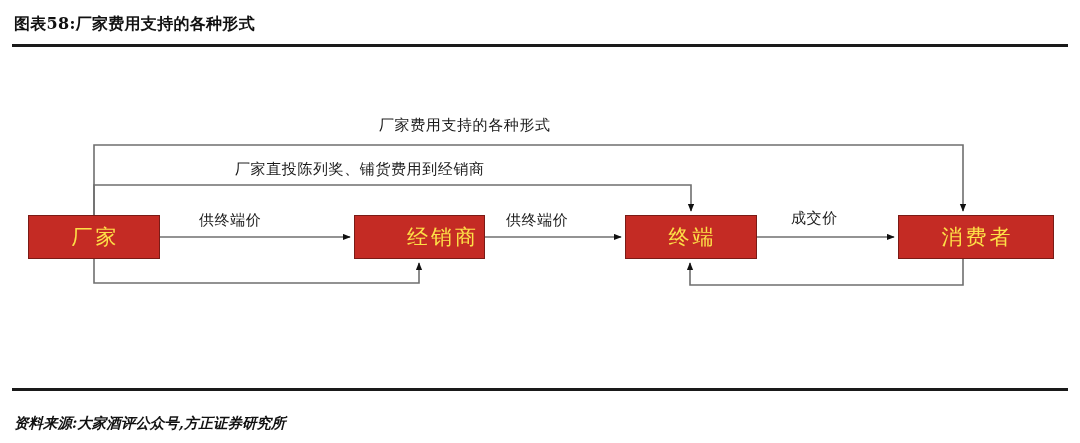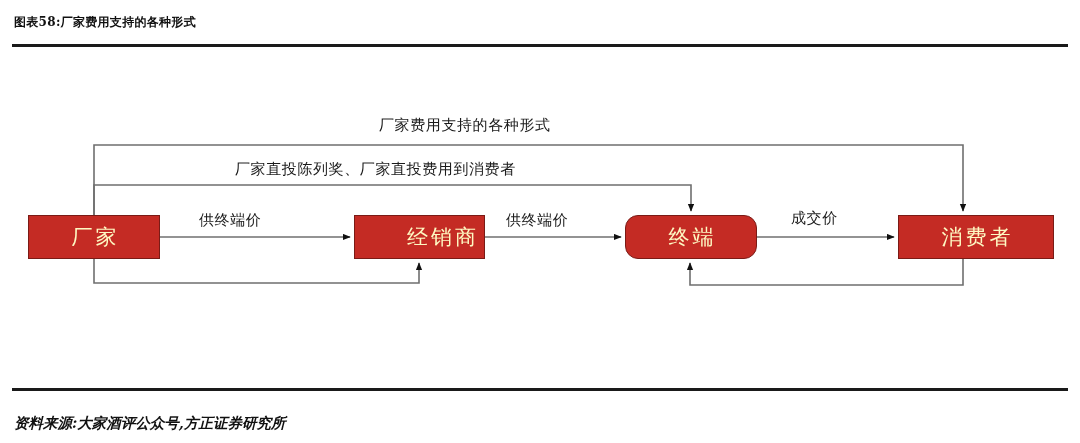--- a/index.html
+++ b/index.html
@@ -17,21 +17,21 @@
     background: #ffffff;
     overflow: hidden;
   }
 
   
   .fig-title {
     position: absolute;
     left: 14px;
     top: 14px;
     font-family: "DejaVu Serif", "Liberation Serif", serif;
-    font-size: 12px;
+    font-size: 16px;
     font-weight: bold;
     color: #111111;
     letter-spacing: 0.3px;
     white-space: nowrap;
   }
   .rule-top {
     position: absolute;
     left: 12px;
     top: 44px;
     width: 1056px;
@@ -59,34 +59,34 @@
     color: #111111;
     white-space: nowrap;
     margin-top: 16px;
   }
 
   
   .node {
     position: absolute;
     background: #C42B24;
     border: 1px solid #7a1b16;
-    color: #fef9c3;
+    color: #fde047;
     font-family: "DejaVu Serif", "Liberation Serif", serif;
     font-size: 21px;
     font-weight: normal;
     letter-spacing: 3px;
     display: flex;
     align-items: center;
     justify-content: center;
     box-sizing: border-box;
     text-indent: 3px;
   }
   #node-factory    { left: 28px;  top: 215px; width: 132px; height: 44px; }
   #node-distributor{ left: 354px; top: 215px; width: 131px; height: 44px; padding-left: 44px; }
-  #node-terminal   { left: 625px; top: 215px; width: 132px; height: 44px; border-radius: 13px; }
+  #node-terminal   { left: 625px; top: 215px; width: 132px; height: 44px; }
   #node-consumer   { left: 898px; top: 215px; width: 156px; height: 44px; }
 
   
   #wires {
     position: absolute;
     left: 0;
     top: 0;
     width: 1080px;
     height: 443px;
     pointer-events: none;
@@ -141,21 +141,21 @@
       <path d="M963,259 L963,285 L690,285 L690,263"></path>
     </g>
   </svg>
 
   <div class="node" id="node-factory">厂家</div>
   <div class="node" id="node-distributor">经销商</div>
   <div class="node" id="node-terminal">终端</div>
   <div class="node" id="node-consumer">消费者</div>
 
   <div class="edge-label" id="lbl-direct-consumer">厂家费用支持的各种形式</div>
-  <div class="edge-label" id="lbl-direct-terminal">厂家直投陈列奖、厂家直投费用到消费者</div>
+  <div class="edge-label" id="lbl-direct-terminal">厂家直投陈列奖、铺货费用到经销商</div>
   <div class="edge-label" id="lbl-price-distributor">供终端价</div>
   <div class="edge-label" id="lbl-price-terminal">供终端价</div>
   <div class="edge-label" id="lbl-price-deal">成交价</div>
 
   <div class="rule-bottom"></div>
   <div class="source-note">资料来源:大家酒评公众号,方正证券研究所</div>
 
 </div>
 
 </body></html>

